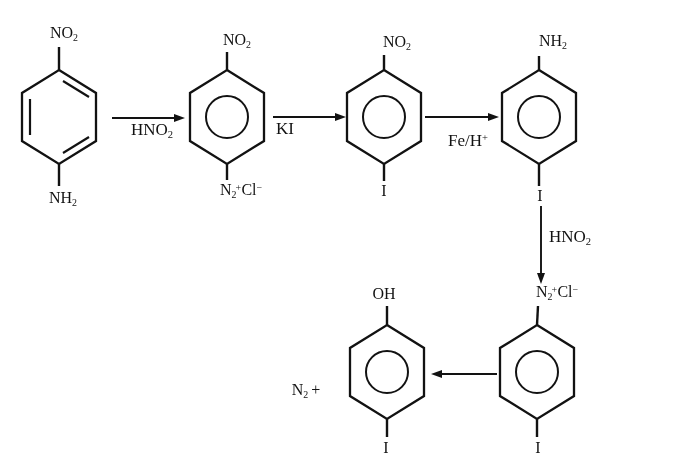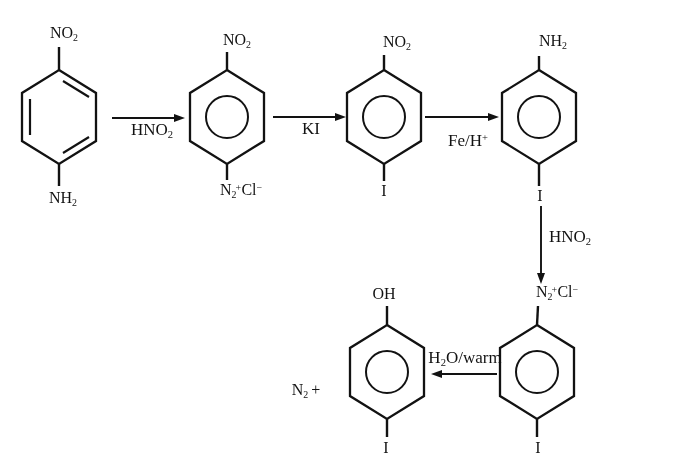--- a/index.html
+++ b/index.html
@@ -104,20 +104,19 @@
   <div class="lbl" style="left:553px;top:42px"><span>NH</span><span class="sb">2</span></div>
   <div class="lbl" style="left:540px;top:196px"><span>I</span></div>
 
   <div class="lbl" style="left:557px;top:293px"><span>N</span><span class="sb">2</span><span class="sp tight">+</span><span>Cl</span><span class="sp">−</span></div>
   <div class="lbl" style="left:538px;top:448px"><span>I</span></div>
 
   <div class="lbl" style="left:384px;top:294px"><span>OH</span></div>
   <div class="lbl" style="left:386px;top:448px"><span>I</span></div>
 
   <div class="lbl reagent" style="left:152px;top:131px"><span>HNO</span><span class="sb">2</span></div>
-  <div class="lbl reagent" style="left:311px;top:128px"><span>KI</span></div>
+  <div class="lbl reagent" style="left:285px;top:128px"><span>KI</span></div>
   <div class="lbl reagent" style="left:468px;top:140px"><span>Fe/H</span><span class="sp">+</span></div>
   <div class="lbl reagent" style="left:570px;top:238px"><span>HNO</span><span class="sb">2</span></div>
-  <div class="lbl reagent" style="left:465px;top:359px"><span>H</span><span class="sb">2</span><span>O/warm</span></div>
 
   <div class="lbl" style="left:306px;top:391px"><span>N</span><span class="sb">2</span><span class="plus-full">+</span></div>
 
 </div>
 
 </body></html>

